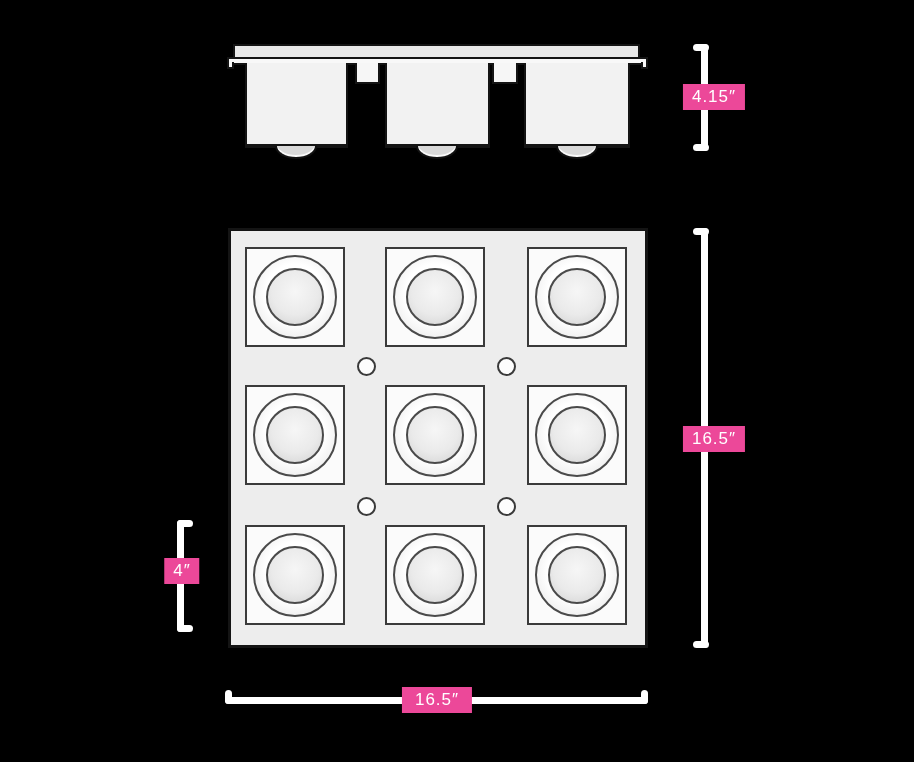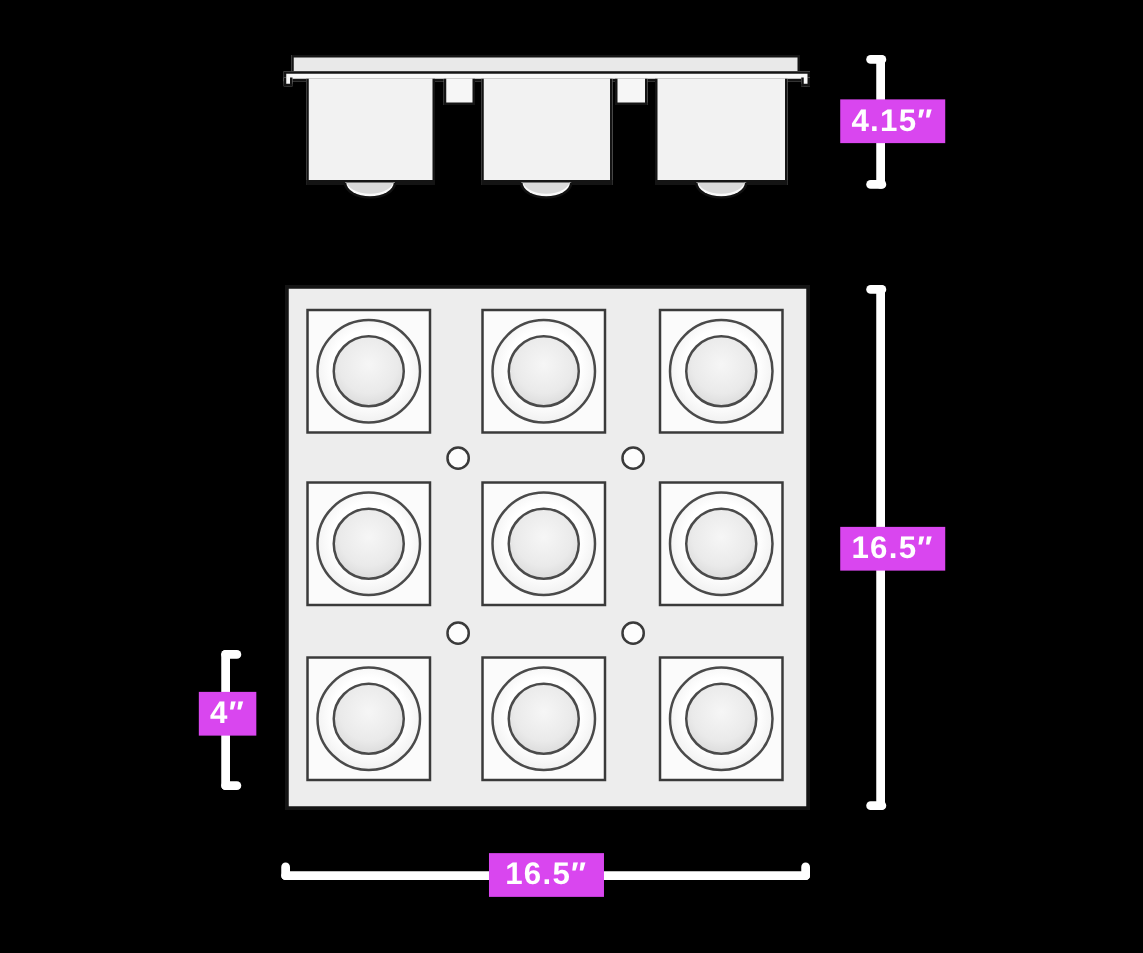--- a/index.html
+++ b/index.html
@@ -38,22 +38,22 @@
           background: radial-gradient(circle at 50% 40%, #f6f6f6 0%, #eaeaea 55%, #d0d0d0 100%); }
   .screw { position:absolute; width:19px; height:19px; border-radius:50%;
            background:#fdfdfd; border:2px solid #3a3a3a; box-sizing:border-box; }
   .screw.s1 { left:126px; top:126px; } .screw.s2 { left:266px; top:126px; }
   .screw.s3 { left:126px; top:266px; } .screw.s4 { left:266px; top:266px; }
 
   
   .bar-v { width:7px; background:#ffffff; border-radius:3.5px; }
   .bar-h { height:7px; background:#ffffff; border-radius:3.5px; }
   .hook  { background:#ffffff; border-radius:3.5px; }
-  .dim-label { transform:translate(-50%,-50%); background:#d946ef; color:#ffffff;
-               font-weight:bold; font-size:25px; letter-spacing:1px; padding:3px 9px; white-space:nowrap; }
+  .dim-label { transform:translate(-50%,-50%); background:#ec4899; color:#ffffff;
+               font-weight:normal; font-size:17px; letter-spacing:1px; padding:3px 9px; white-space:nowrap; }
 
   .dimA-bar  { left:701px; top:44px;  height:107px; }
   .dimA-hookT{ left:693px; top:44px;  width:16px; height:7px; }
   .dimA-hookB{ left:693px; top:144px; width:16px; height:7px; }
   .dimA-lab  { left:714px; top:97px; }
 
   .dimB-bar  { left:701px; top:228px; height:420px; }
   .dimB-hookT{ left:693px; top:228px; width:16px; height:7px; }
   .dimB-hookB{ left:693px; top:641px; width:16px; height:7px; }
   .dimB-lab  { left:714px; top:439px; }

